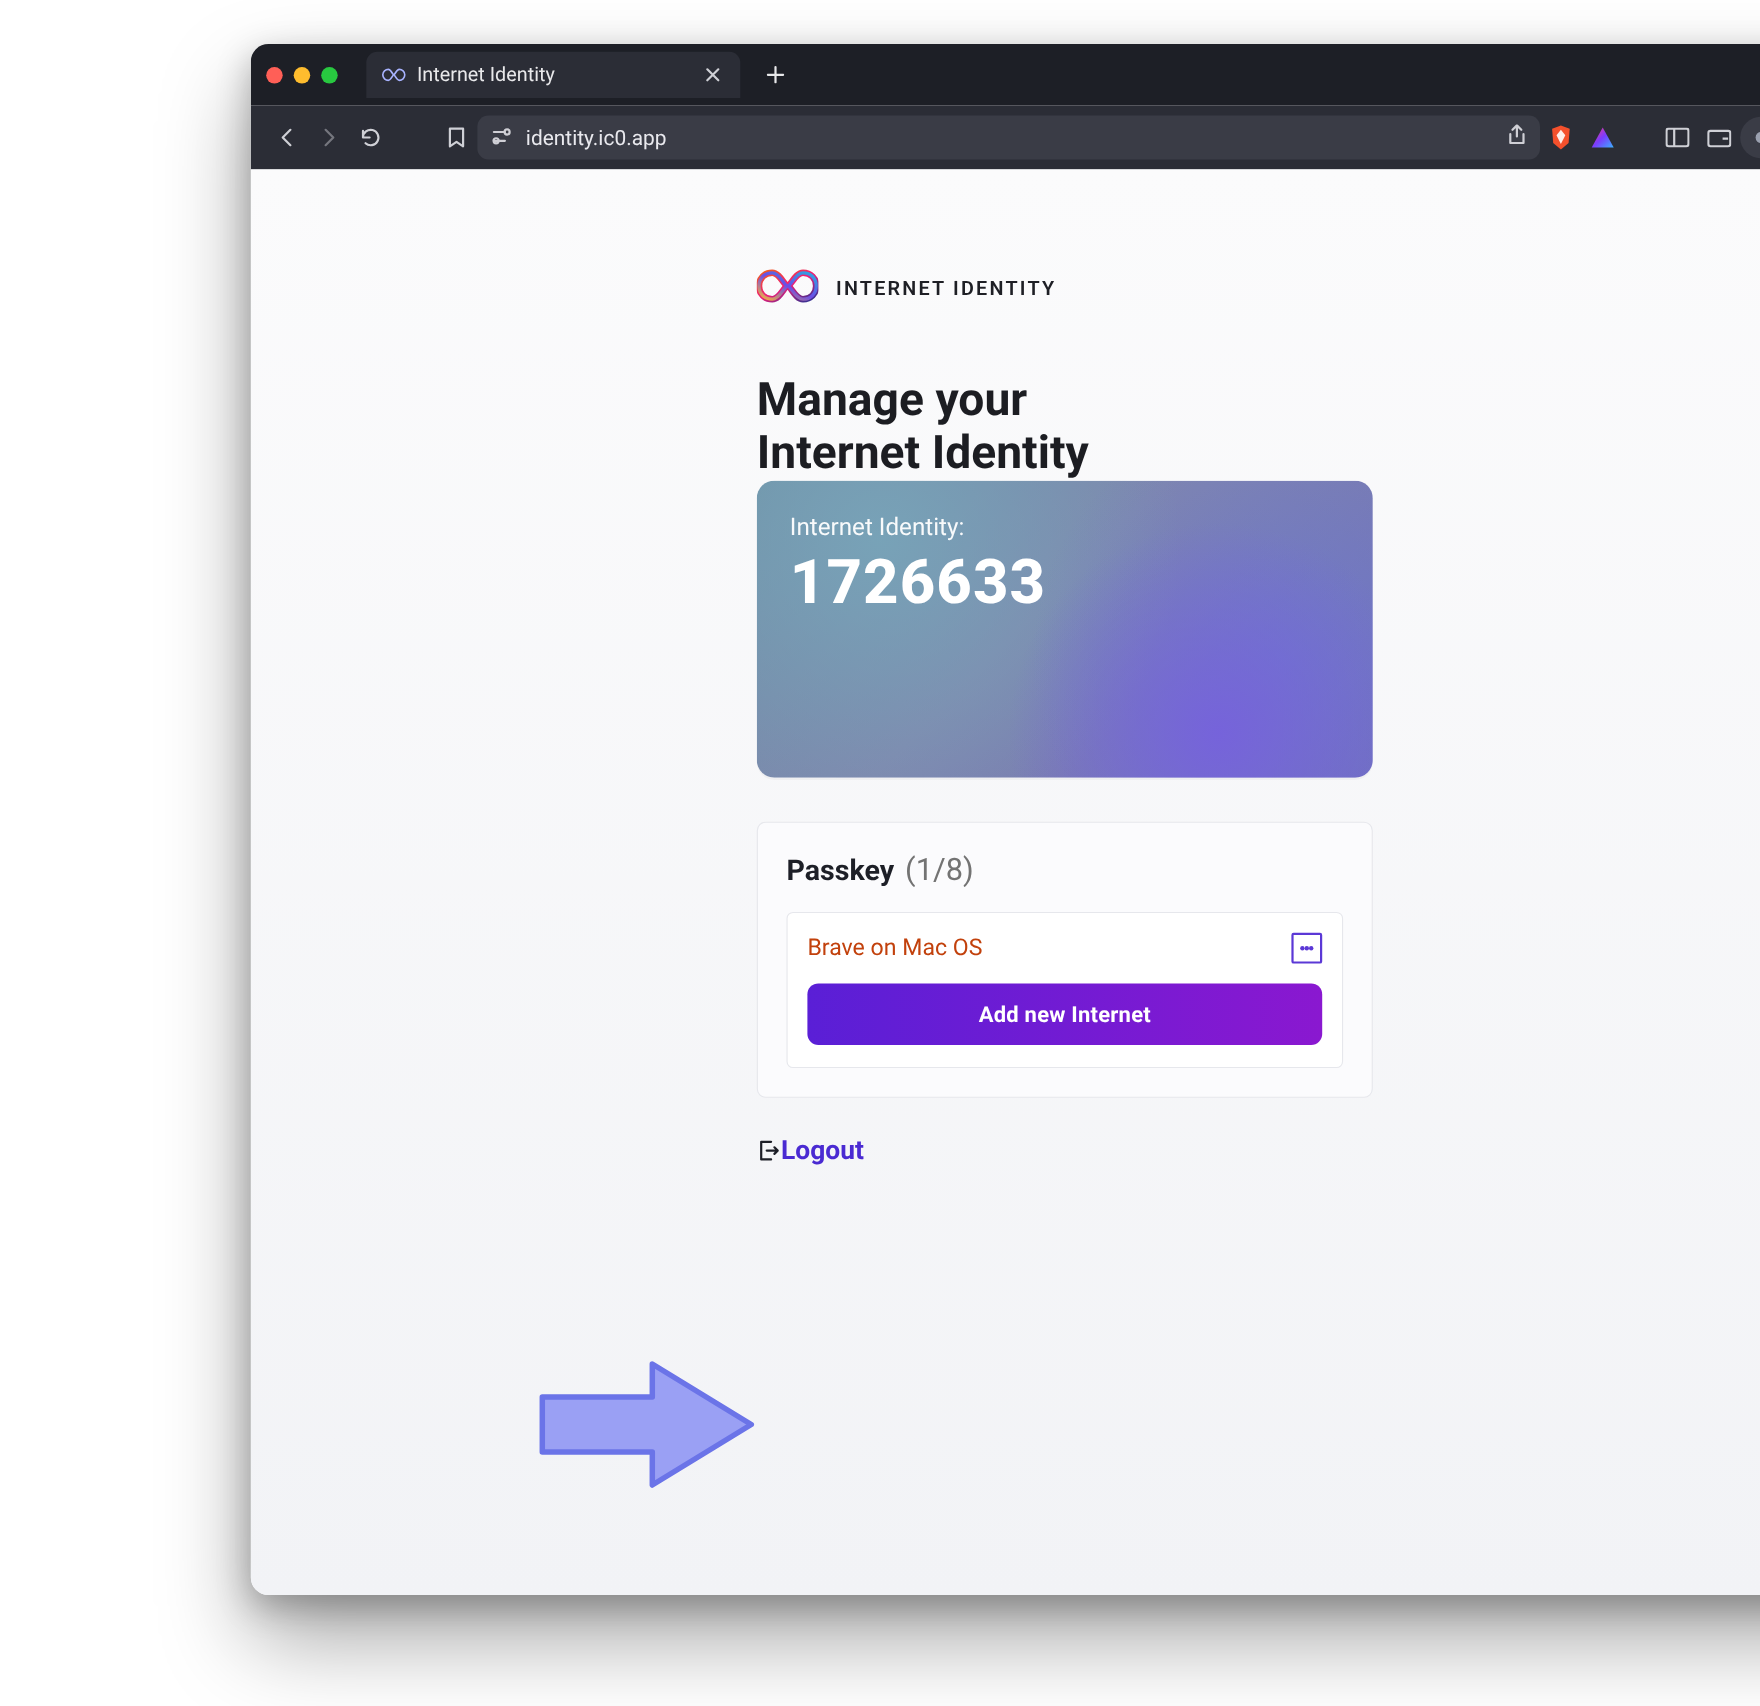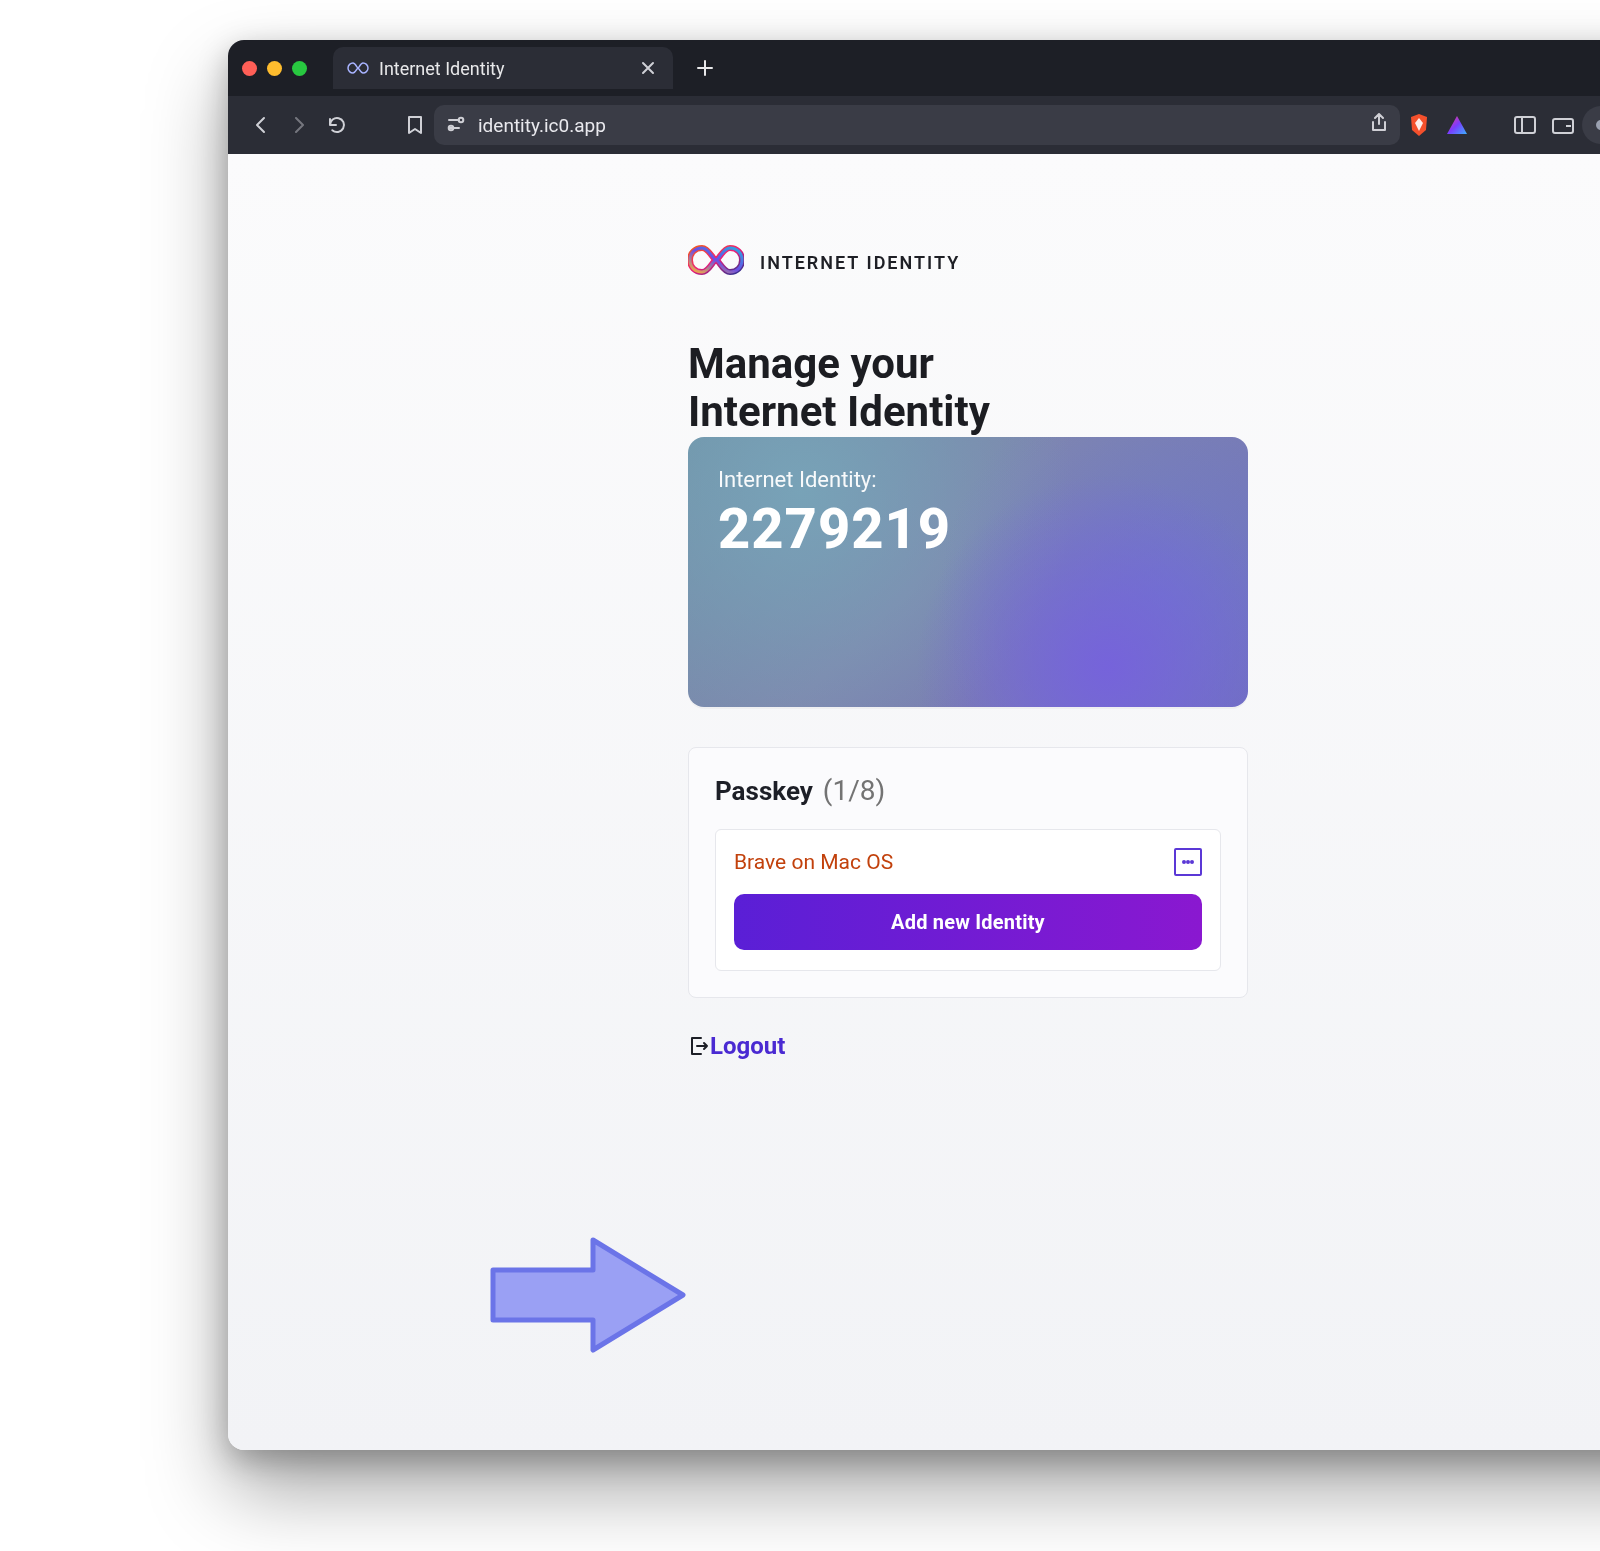--- a/index.html
+++ b/index.html
@@ -331,40 +331,40 @@
           <span class="logotxt">INTERNET IDENTITY</span>
         </div>
 
         <h1>
           <span>Manage your</span><br>
           <span>Internet Identity</span>
         </h1>
 
         <div class="idcard">
           <div class="label">Internet Identity:</div>
-          <div class="num">2279219</div>
+          <div class="num">1726633</div>
         </div>
 
         <div class="panel">
           <div>
             <h2>Passkey</h2>
             <span class="count">(1/8)</span>
           </div>
 
           <div class="passlist">
             <div class="row">
               <span>Brave on Mac OS</span>
               <span class="kebab">
                 <span class="v"></span>
                 <span class="v"></span>
                 <span class="v"></span>
               </span>
             </div>
             <div class="btn">
-              <span>Add new Identity</span>
+              <span>Add new Internet</span>
             </div>
           </div>
         </div>
 
         <div class="logout">
           <span>
             <svg width="22" height="22" viewBox="0 0 22 22">
               <path d="M13 3H4v16h9" fill="none" stroke="#1d1f27" stroke-width="2" stroke-linecap="round" stroke-linejoin="round"></path>
               <path d="M9 11h10m0 0l-3-3m3 3l-3 3" fill="none" stroke="#1d1f27" stroke-width="2" stroke-linecap="round" stroke-linejoin="round"></path>
             </svg>

